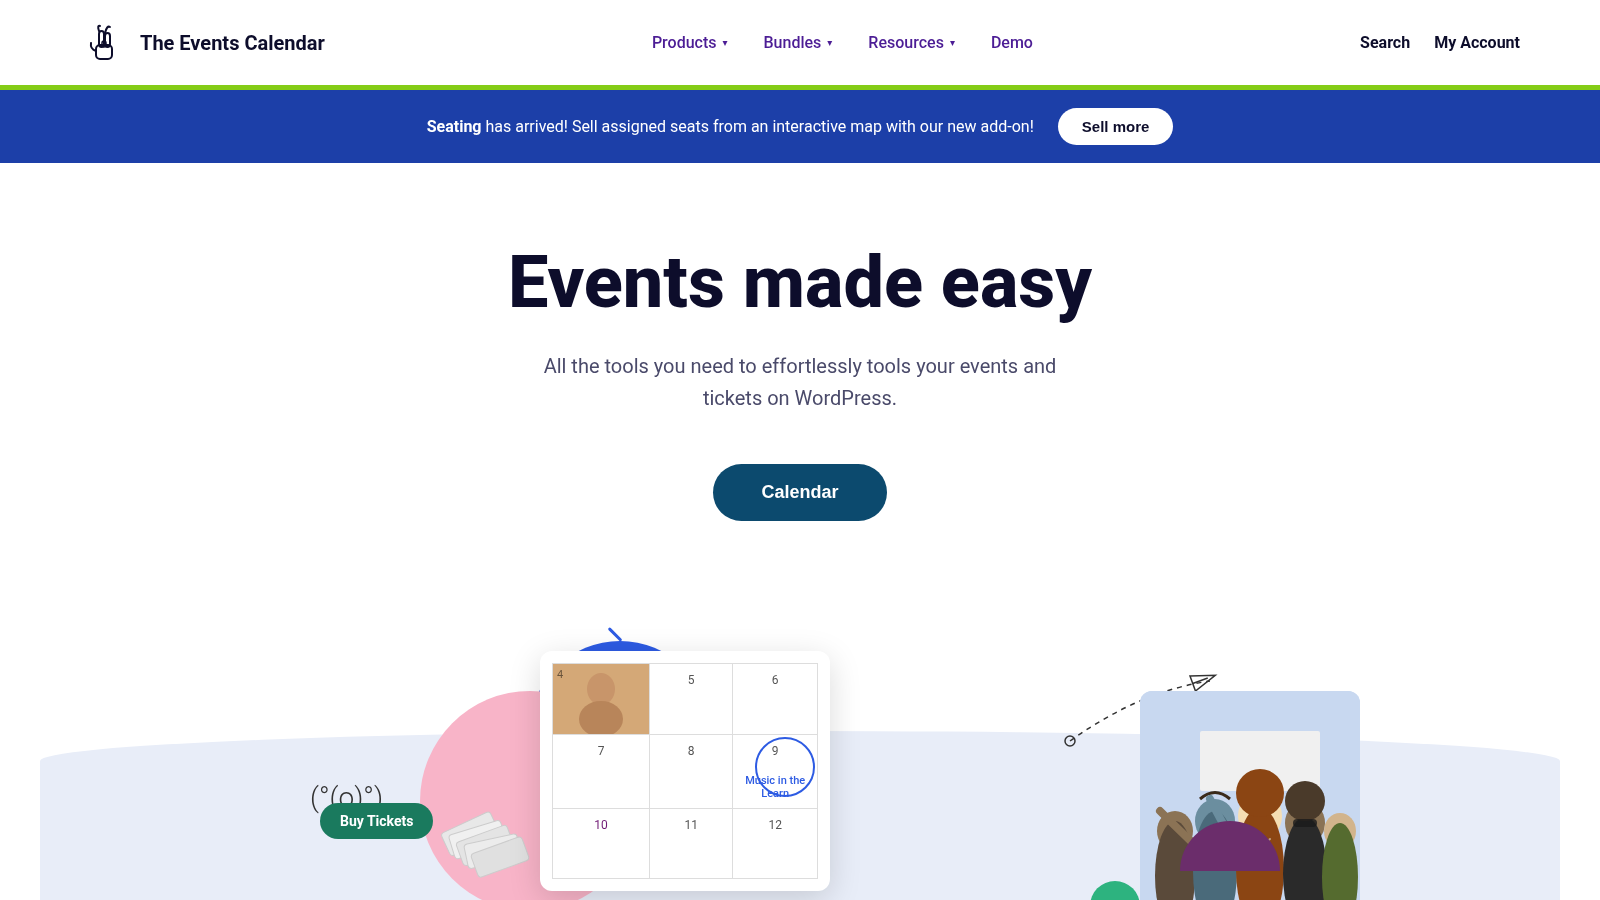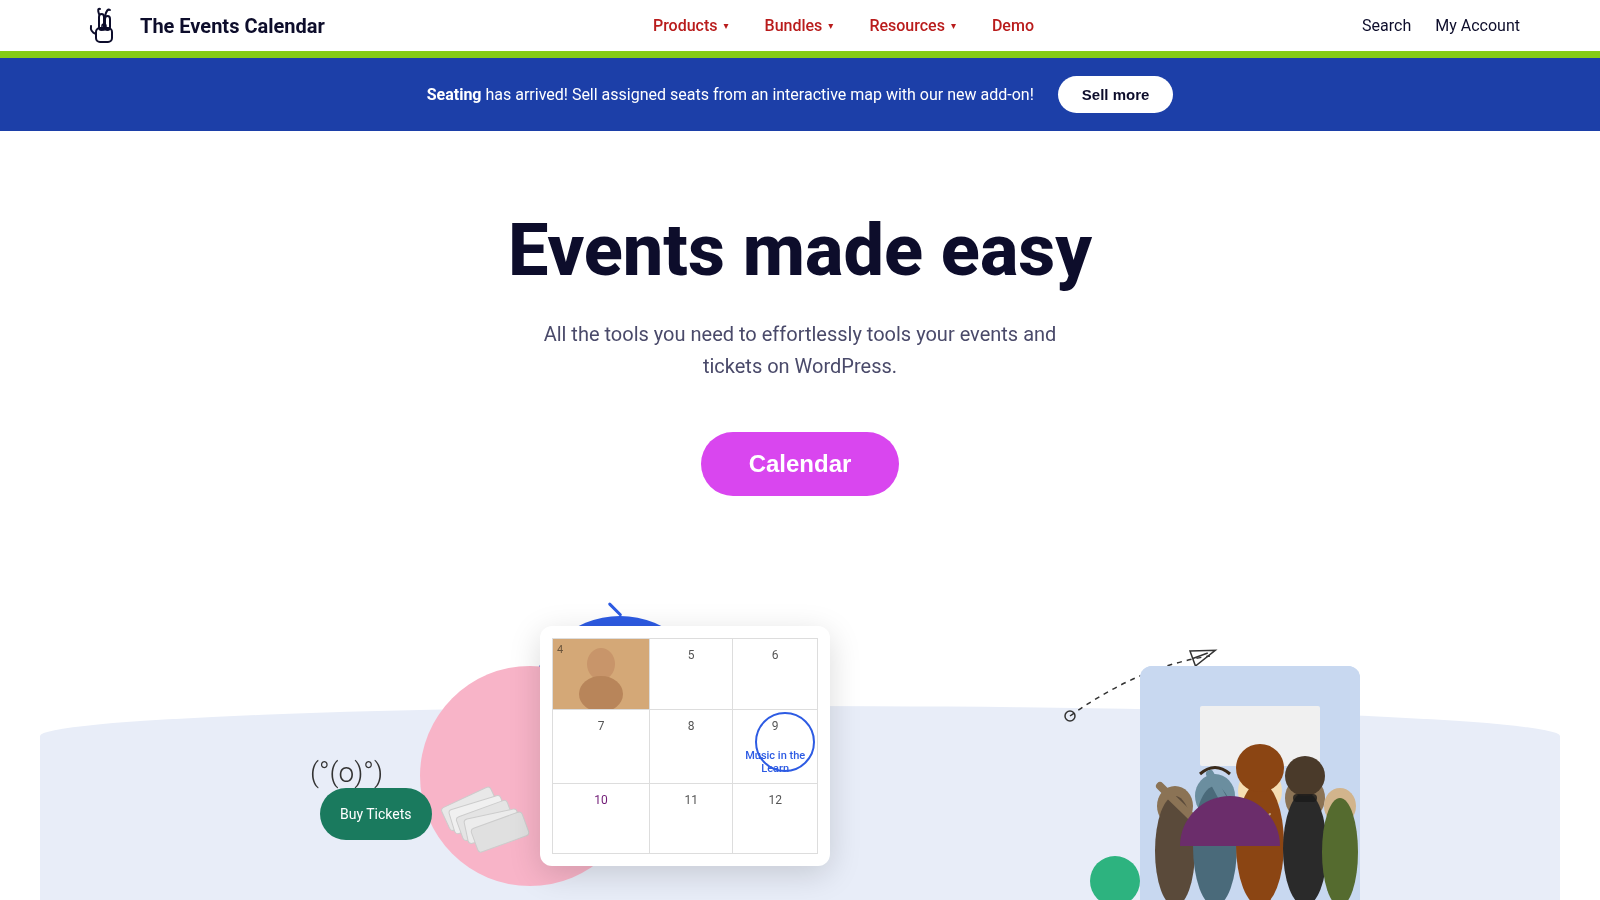--- a/index.html
+++ b/index.html
@@ -4,23 +4,23 @@
   <style>
     * { margin: 0; padding: 0; box-sizing: border-box; }
     body { font-family: -apple-system, BlinkMacSystemFont, 'Segoe UI', Roboto, sans-serif; background: #fff; width: 1600px; min-height: 900px; overflow-x: hidden; }
 
     
     .header {
       display: flex;
       align-items: center;
       justify-content: space-between;
       padding: 0 80px;
-      height: 58px;
+      height: 90px;
       background: #fff;
-      border-bottom: 7px solid #84cc16;
+      border-bottom: 5px solid #84cc16;
     }
     .logo-area {
       display: flex;
       align-items: center;
       gap: 12px;
       text-decoration: none;
       color: #0d0d2b;
     }
     .logo-icon {
       width: 48px;
@@ -37,37 +37,37 @@
       align-items: center;
       gap: 8px;
     }
     .nav-item {
       display: flex;
       align-items: center;
       gap: 4px;
       padding: 8px 14px;
       font-size: 16px;
       font-weight: 500;
-      color: #b91c1c;
+      color: #4c1d95;
       cursor: pointer;
       border-radius: 6px;
       text-decoration: none;
     }
     .nav-chevron {
       font-size: 10px;
       margin-left: 2px;
     }
     .nav-right {
       display: flex;
       align-items: center;
       gap: 24px;
     }
     .nav-link {
       font-size: 16px;
-      font-weight: 400;
+      font-weight: 700;
       color: #0d0d2b;
       cursor: pointer;
       text-decoration: none;
     }
 
     
     .banner {
       background: #1c3fa8;
       display: flex;
       align-items: center;
@@ -119,26 +119,26 @@
       line-height: 1.6;
       max-width: 560px;
       margin-bottom: 50px;
     }
     .hero-buttons {
       display: flex;
       gap: 20px;
       margin-bottom: 60px;
     }
     .btn-primary {
-      background: #d946ef;
+      background: #0c4a6e;
       color: #fff;
       border: none;
       border-radius: 50px;
       padding: 18px 48px;
-      font-size: 24px;
+      font-size: 18px;
       font-weight: 600;
       cursor: pointer;
     }
 
     
     .illustration-area {
       position: relative;
       width: 100%;
       height: 350px;
       overflow: hidden;
@@ -240,24 +240,24 @@
       z-index: 1;
       margin-top: 16px;
     }
 
     
     .buy-tickets-badge {
       position: absolute;
       background: #1a7a5e;
       color: #fff;
       border-radius: 50px;
-      padding: 18px 20px;
+      padding: 10px 20px;
       font-size: 14px;
-      font-weight: 400;
-      bottom: 66px;
+      font-weight: 700;
+      bottom: 92px;
       left: 280px;
       cursor: pointer;
       white-space: nowrap;
     }
 
     
     .people-photo {
       position: absolute;
       right: 200px;
       bottom: 0;

